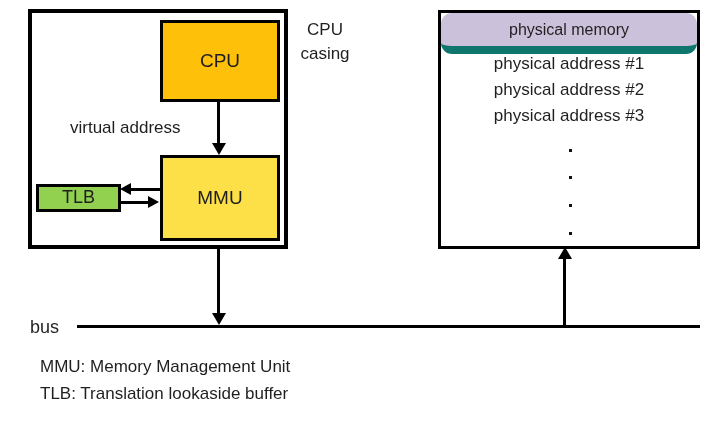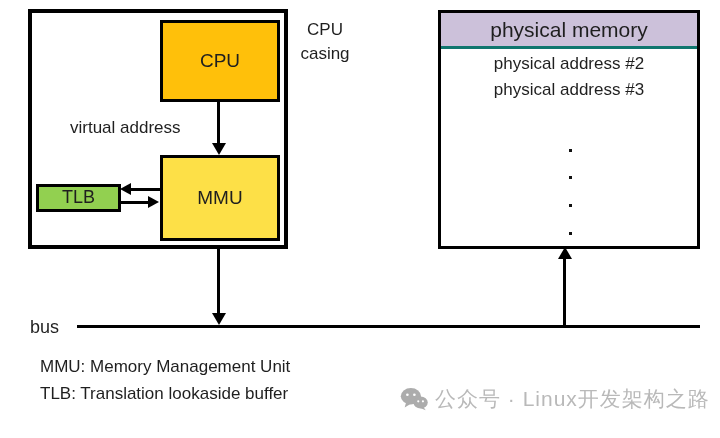--- a/index.html
+++ b/index.html
@@ -13,21 +13,21 @@
   .cpu-casing{left:28px;top:9px;width:252px;height:232px;border:4px solid #000;background:#fff;}
   .cpu-box{left:160px;top:20px;width:114px;height:76px;border:3px solid #000;background:#FFC00A;
            display:flex;align-items:center;justify-content:center;font-size:19px;}
   .mmu-box{left:160px;top:155px;width:114px;height:80px;border:3px solid #000;background:#fde047;
            display:flex;align-items:center;justify-content:center;font-size:19px;}
   .tlb-box{left:36px;top:184px;width:79px;height:22px;border:3px solid #000;background:#92D050;
            display:flex;align-items:flex-start;justify-content:center;font-size:18px;}
 
   .memory-box{left:438px;top:10px;width:256px;height:233px;border:3px solid #000;background:#fff;}
   .memory-header{position:absolute;left:0;top:0;width:100%;height:33px;background:#CCC1DA;
-           border-bottom:3px solid #0f766e;display:flex;align-items:center;justify-content:center;font-size:21px;}
+           border-bottom:8px solid #0f766e;display:flex;align-items:center;justify-content:center;font-size:16px;border-radius:11px;}
   .memory-rows{position:absolute;left:0;top:38px;width:100%;text-align:center;font-size:17px;line-height:26px;}
   .mem-dot{position:absolute;left:128px;width:3px;height:3px;background:#111;}
 
   
   .lbl{font-size:17px;white-space:nowrap;}
   .casing-label{left:288px;top:18px;width:74px;text-align:center;white-space:pre-line;line-height:24px;font-size:17px;}
   .virtual-address-label{left:70px;top:118px;}
   .physical-address-label{left:232px;top:272px;}
   .bus-label{left:30px;top:317px;font-size:18px;}
   .legend{left:40px;top:353px;font-size:17px;line-height:27px;}
@@ -79,20 +79,21 @@
   <div>
     <div class="hline" style="left:121px;top:201px;width:28px;"></div>
     <div class="tri-right" style="left:148px;top:196px;"></div>
   </div>
 
   <div class="abs memory-box">
     <div class="memory-header">
       <span>physical memory</span>
     </div>
     <div class="memory-rows">
+      <div>physical address #1</div>
       <div>physical address #2</div>
       <div>physical address #3</div>
     </div>
     <div class="mem-dot" style="top:136px;"></div>
     <div class="mem-dot" style="top:163px;"></div>
     <div class="mem-dot" style="top:191px;"></div>
     <div class="mem-dot" style="top:219px;"></div>
   </div>
 
   <div>
@@ -106,33 +107,14 @@
   <div>
     <div class="vline" style="left:563px;top:255px;height:70px;"></div>
     <div class="tri-up" style="left:557.5px;top:247px;"></div>
   </div>
 
   <div class="abs legend">
     <div>MMU: Memory Management Unit</div>
     <div>TLB: Translation lookaside buffer</div>
   </div>
 
-  <div class="abs watermark">
-    <span style="display:inline-flex;">
-      <svg width="28" height="24" viewBox="0 0 36 30">
-        <g fill="#acacac">
-          <ellipse cx="14" cy="11.5" rx="13" ry="10.5"></ellipse>
-          <polygon points="8,19 6,26 14,21"></polygon>
-          <ellipse cx="26.5" cy="19.5" rx="9.2" ry="7.8"></ellipse>
-          <polygon points="30,25 33,29.5 26,26.5"></polygon>
-        </g>
-        <g fill="#ffffff">
-          <circle cx="9.5" cy="9.5" r="1.7"></circle>
-          <circle cx="18.5" cy="9.5" r="1.7"></circle>
-          <circle cx="23.5" cy="18" r="1.4"></circle>
-          <circle cx="29.5" cy="18" r="1.4"></circle>
-        </g>
-      </svg>
-    </span>
-    <span class="watermark-text">公众号 · Linux开发架构之路</span>
-  </div>
 
 </div>
 
 </body></html>

